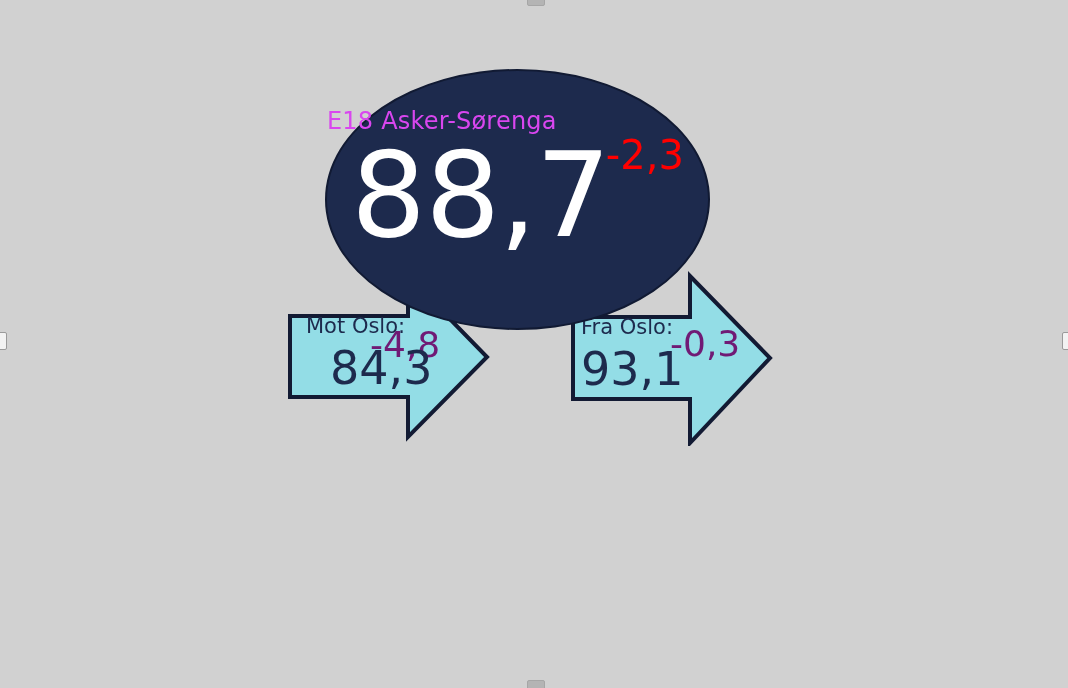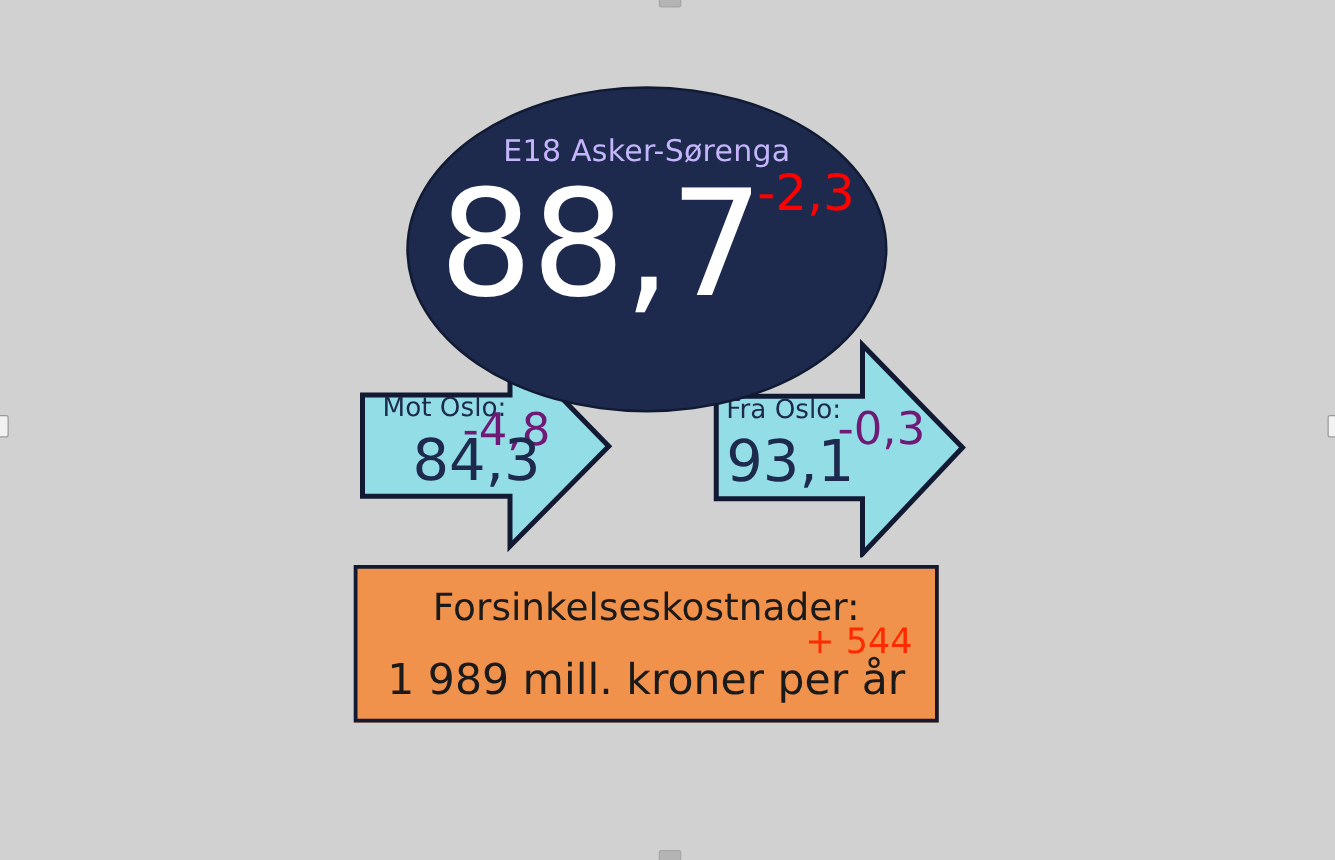--- a/index.html
+++ b/index.html
@@ -53,22 +53,22 @@
     border: 2px solid #111a33;
     border-radius: 50%;
     box-sizing: border-box;
     z-index: 3;
   }
   .ellipse-title {
     position: absolute;
     left: 0;
     right: 0;
     top: 36px;
-    text-align: center;
-    color: #c4b5fd;
+    text-align: left;
+    color: #d946ef;
     font-size: 24px;
     letter-spacing: 0.2px;
     white-space: nowrap;
   }
   .ellipse-value-row {
     position: absolute;
     left: 0;
     right: 0;
     top: 64px;
     display: flex;
@@ -198,19 +198,14 @@
   </div>
 
   <div class="ellipse">
     <div class="ellipse-title">E18 Asker-Sørenga</div>
     <div class="ellipse-value-row">
       <span class="ellipse-value">88,7</span>
       <span class="ellipse-delta">-2,3</span>
     </div>
   </div>
 
-  <div class="cost-box">
-    <div class="cost-title">Forsinkelseskostnader:</div>
-    <div class="cost-delta">+ 544</div>
-    <div class="cost-value">1 989 mill. kroner per år</div>
-  </div>
 
 </div>
 
 </body></html>

